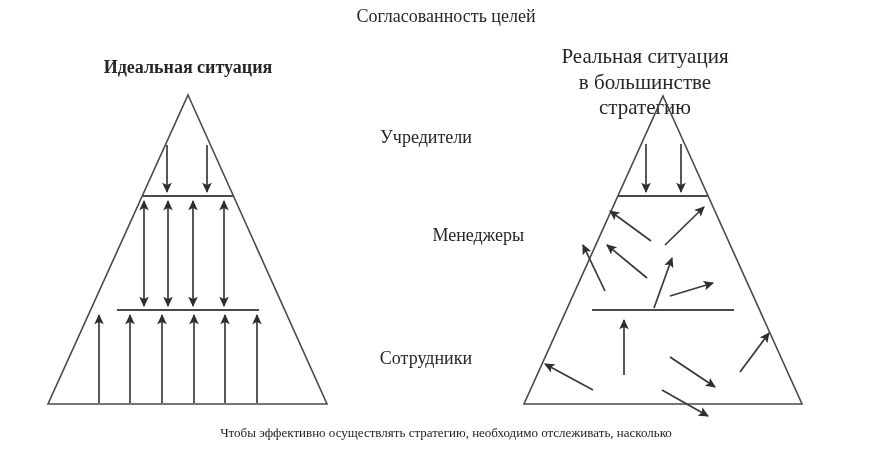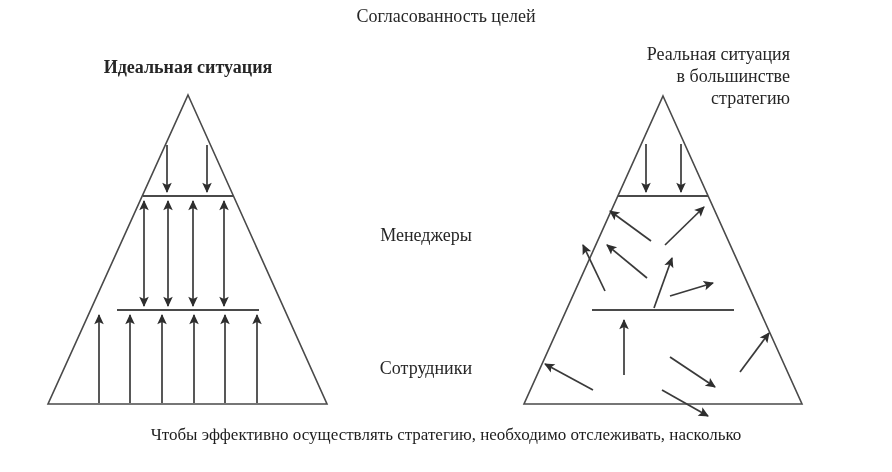--- a/index.html
+++ b/index.html
@@ -33,37 +33,36 @@
     top: 57px;
     left: 28px;
     width: 320px;
     font-size: 18px;
     font-weight: bold;
   }
   #right-heading {
     top: 44px;
     left: 500px;
     width: 290px;
-    font-size: 18px;
+    font-size: 21px;
     line-height: 1.22;
-    text-align: right;
   }
   .tier-label {
     left: 328px;
     width: 196px;
     font-size: 18px;
   }
   #tier-founders { top: 127px; }
-  #tier-managers { top: 225px; }
-  #tier-employees { top: 358px; }
+  #tier-managers { top: 225px; text-align: right; }
+  #tier-employees { top: 348px; }
   #caption {
     top: 424px;
     left: 12px;
     width: 868px;
-    font-size: 17px;
+    font-size: 13px;
     line-height: 1.32;
     color: #1d1d1d;
   }
   #caption .line { display: block; }
   svg#diagram {
     position: absolute;
     top: 0;
     left: 0;
     width: 892px;
     height: 472px;
@@ -88,20 +87,21 @@
 <body>
 
 <div id="page">
 
   <div class="txt" id="title">Согласованность целей</div>
 
   <div class="txt" id="left-heading">Идеальная ситуация</div>
 
   <div class="txt" id="right-heading"><span>Реальная ситуация</span><br><span>в большинстве</span><br><span>стратегию</span></div>
 
+  <div class="txt tier-label" id="tier-founders">Учредители</div>
   <div class="txt tier-label" id="tier-managers">Менеджеры</div>
   <div class="txt tier-label" id="tier-employees">Сотрудники</div>
 
   <div class="txt" id="caption"><span class="line">Чтобы эффективно осуществлять стратегию, необходимо отслеживать, насколько</span></div>
 
   <svg id="diagram" viewBox="0 0 892 472">
     <defs>
       <marker id="ah" markerWidth="7" markerHeight="7" refX="5.6" refY="3.1" orient="auto" markerUnits="strokeWidth">
         <path d="M0.2,0.3 L6.2,3.1 L0.2,5.9 L1.5,3.1 Z" fill="#2e2e2e"></path>
       </marker>

